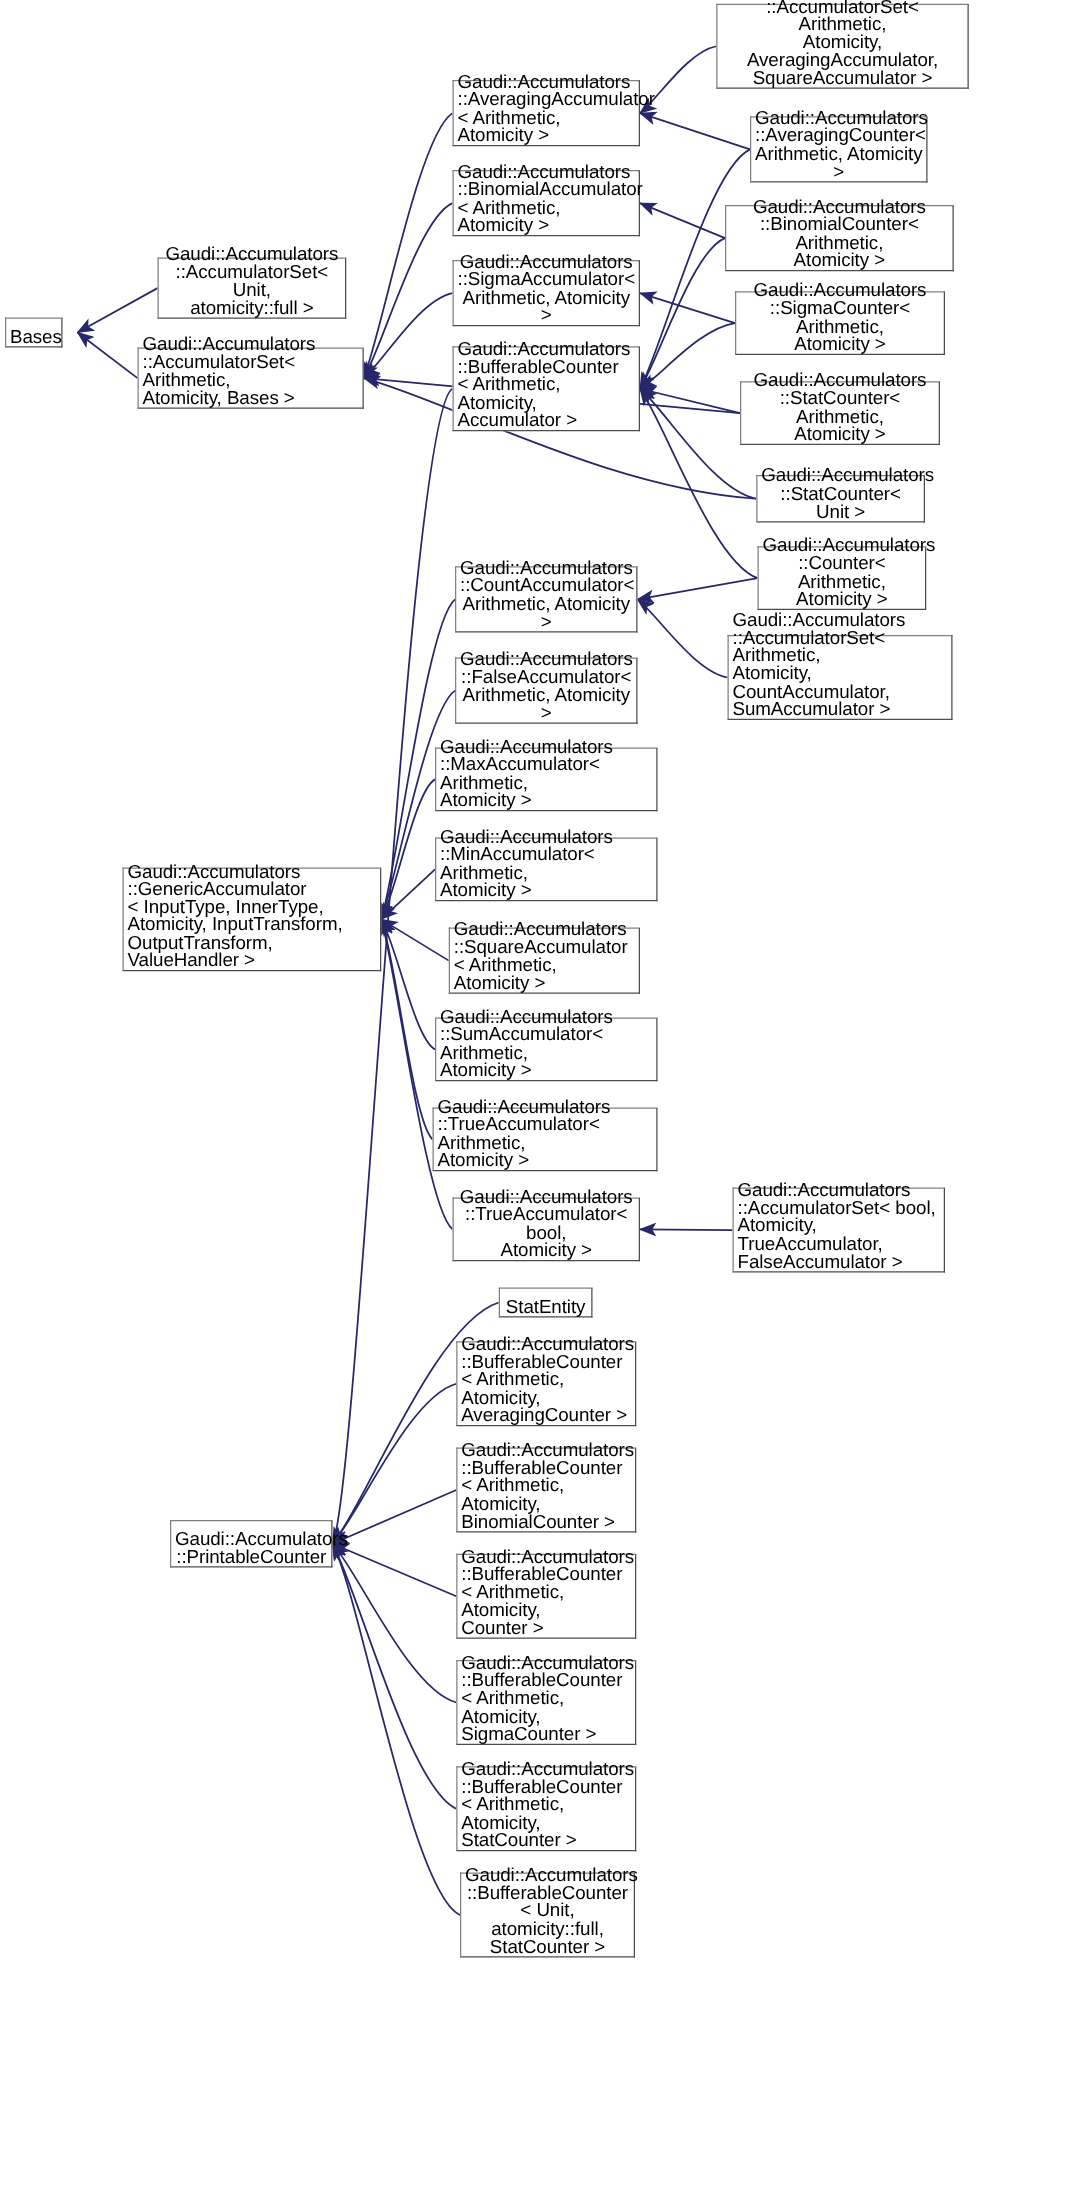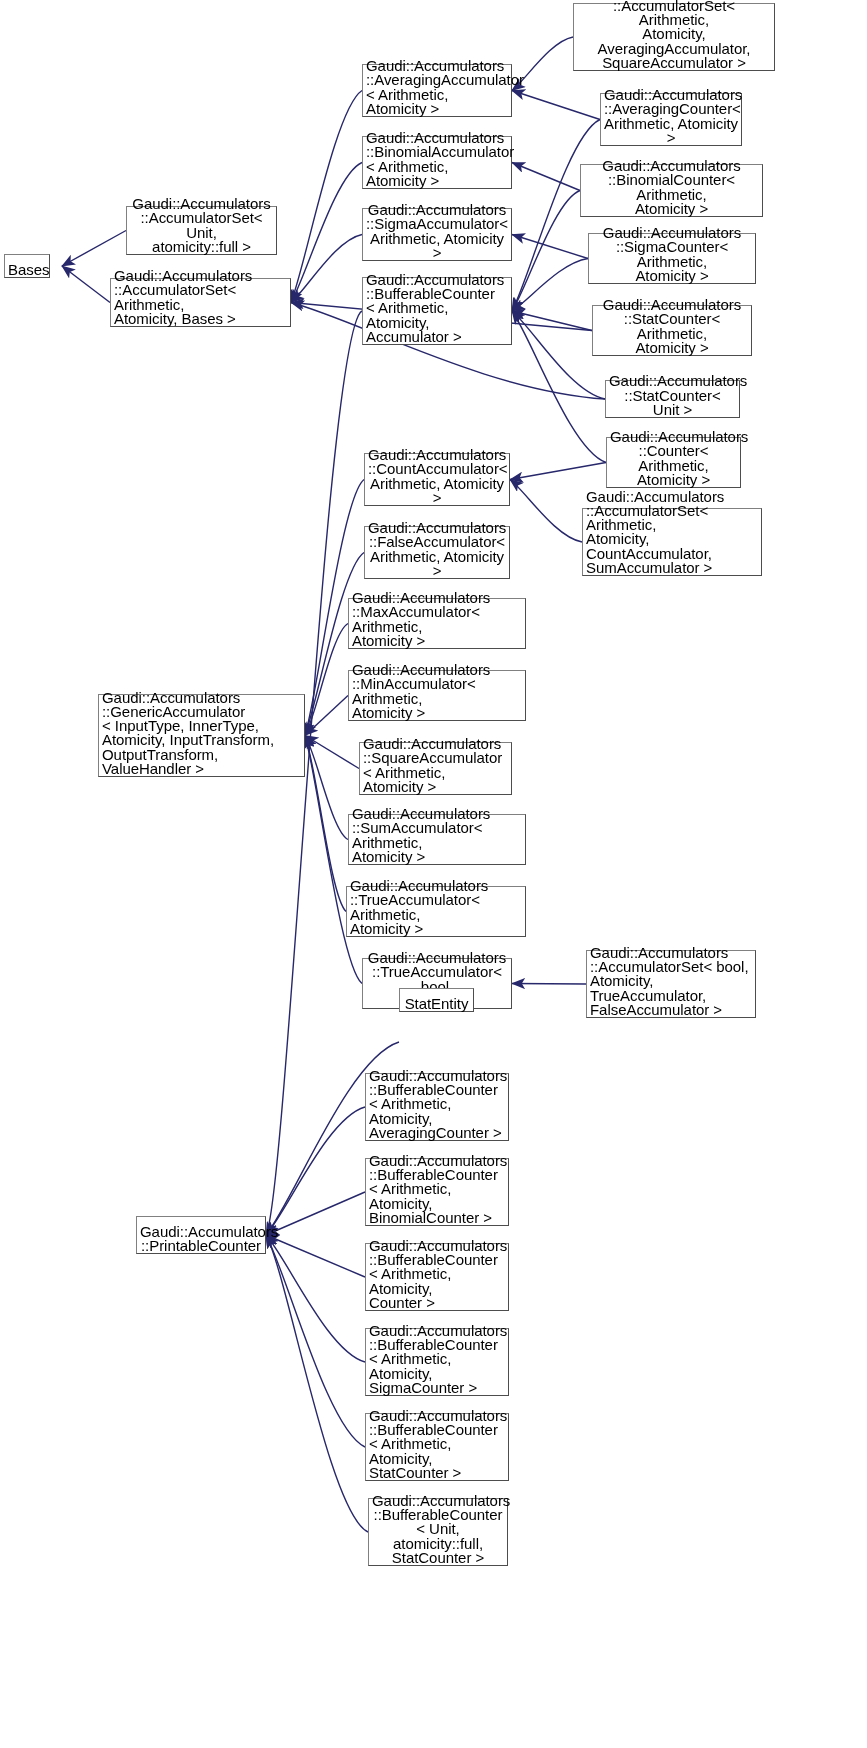--- a/index.html
+++ b/index.html
@@ -172,21 +172,21 @@
       <div class="node tl" style="left: 346px; top: 886px; width: 180px; height: 51px;"><div class="node-inner">Gaudi::Accumulators
 ::TrueAccumulator&lt; Arithmetic,
 Atomicity &gt;</div></div>
       <div class="node" style="left: 362px; top: 958px; width: 150px; height: 51px;"><div class="node-inner">Gaudi::Accumulators
 ::TrueAccumulator&lt; bool,
 Atomicity &gt;</div></div>
       <div class="node tl" style="left: 586px; top: 950px; width: 170px; height: 68px;"><div class="node-inner">Gaudi::Accumulators
 ::AccumulatorSet&lt; bool,
 Atomicity, TrueAccumulator,
 FalseAccumulator &gt;</div></div>
-      <div class="node" style="left: 399px; top: 988px; width: 75px; height: 24px;"><div class="node-inner">StatEntity</div></div>
+      <div class="node" style="left: 399px; top: 1030px; width: 75px; height: 24px;"><div class="node-inner">StatEntity</div></div>
       <div class="node tl" style="left: 365px; top: 1073px; width: 144px; height: 68px;"><div class="node-inner">Gaudi::Accumulators
 ::BufferableCounter
 &lt; Arithmetic, Atomicity,
 AveragingCounter &gt;</div></div>
       <div class="node tl" style="left: 365px; top: 1158px; width: 144px; height: 68px;"><div class="node-inner">Gaudi::Accumulators
 ::BufferableCounter
 &lt; Arithmetic, Atomicity,
 BinomialCounter &gt;</div></div>
       <div class="node" style="left: 136px; top: 1216px; width: 130px; height: 38px;"><div class="node-inner">Gaudi::Accumulators
 ::PrintableCounter</div></div>

